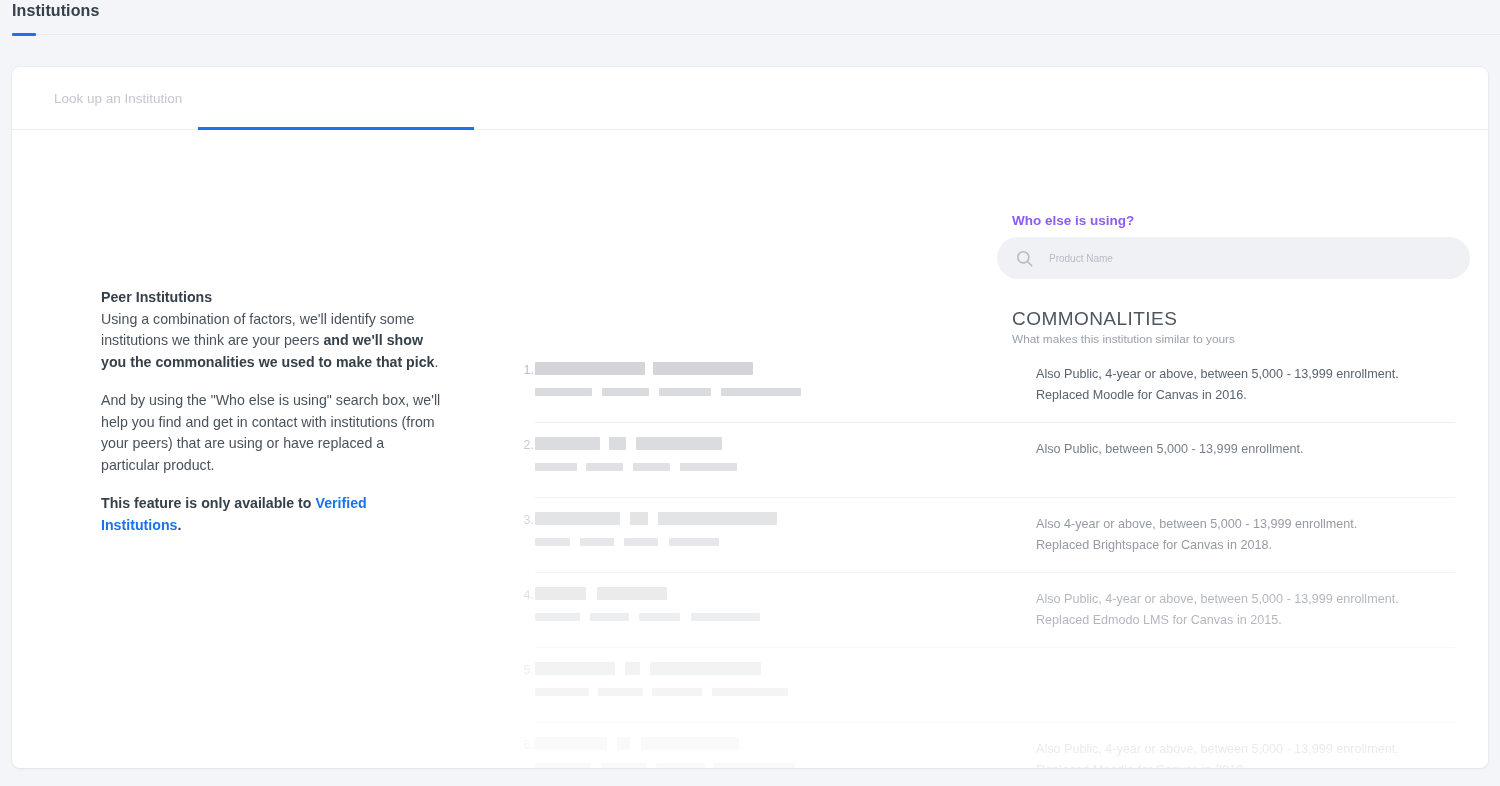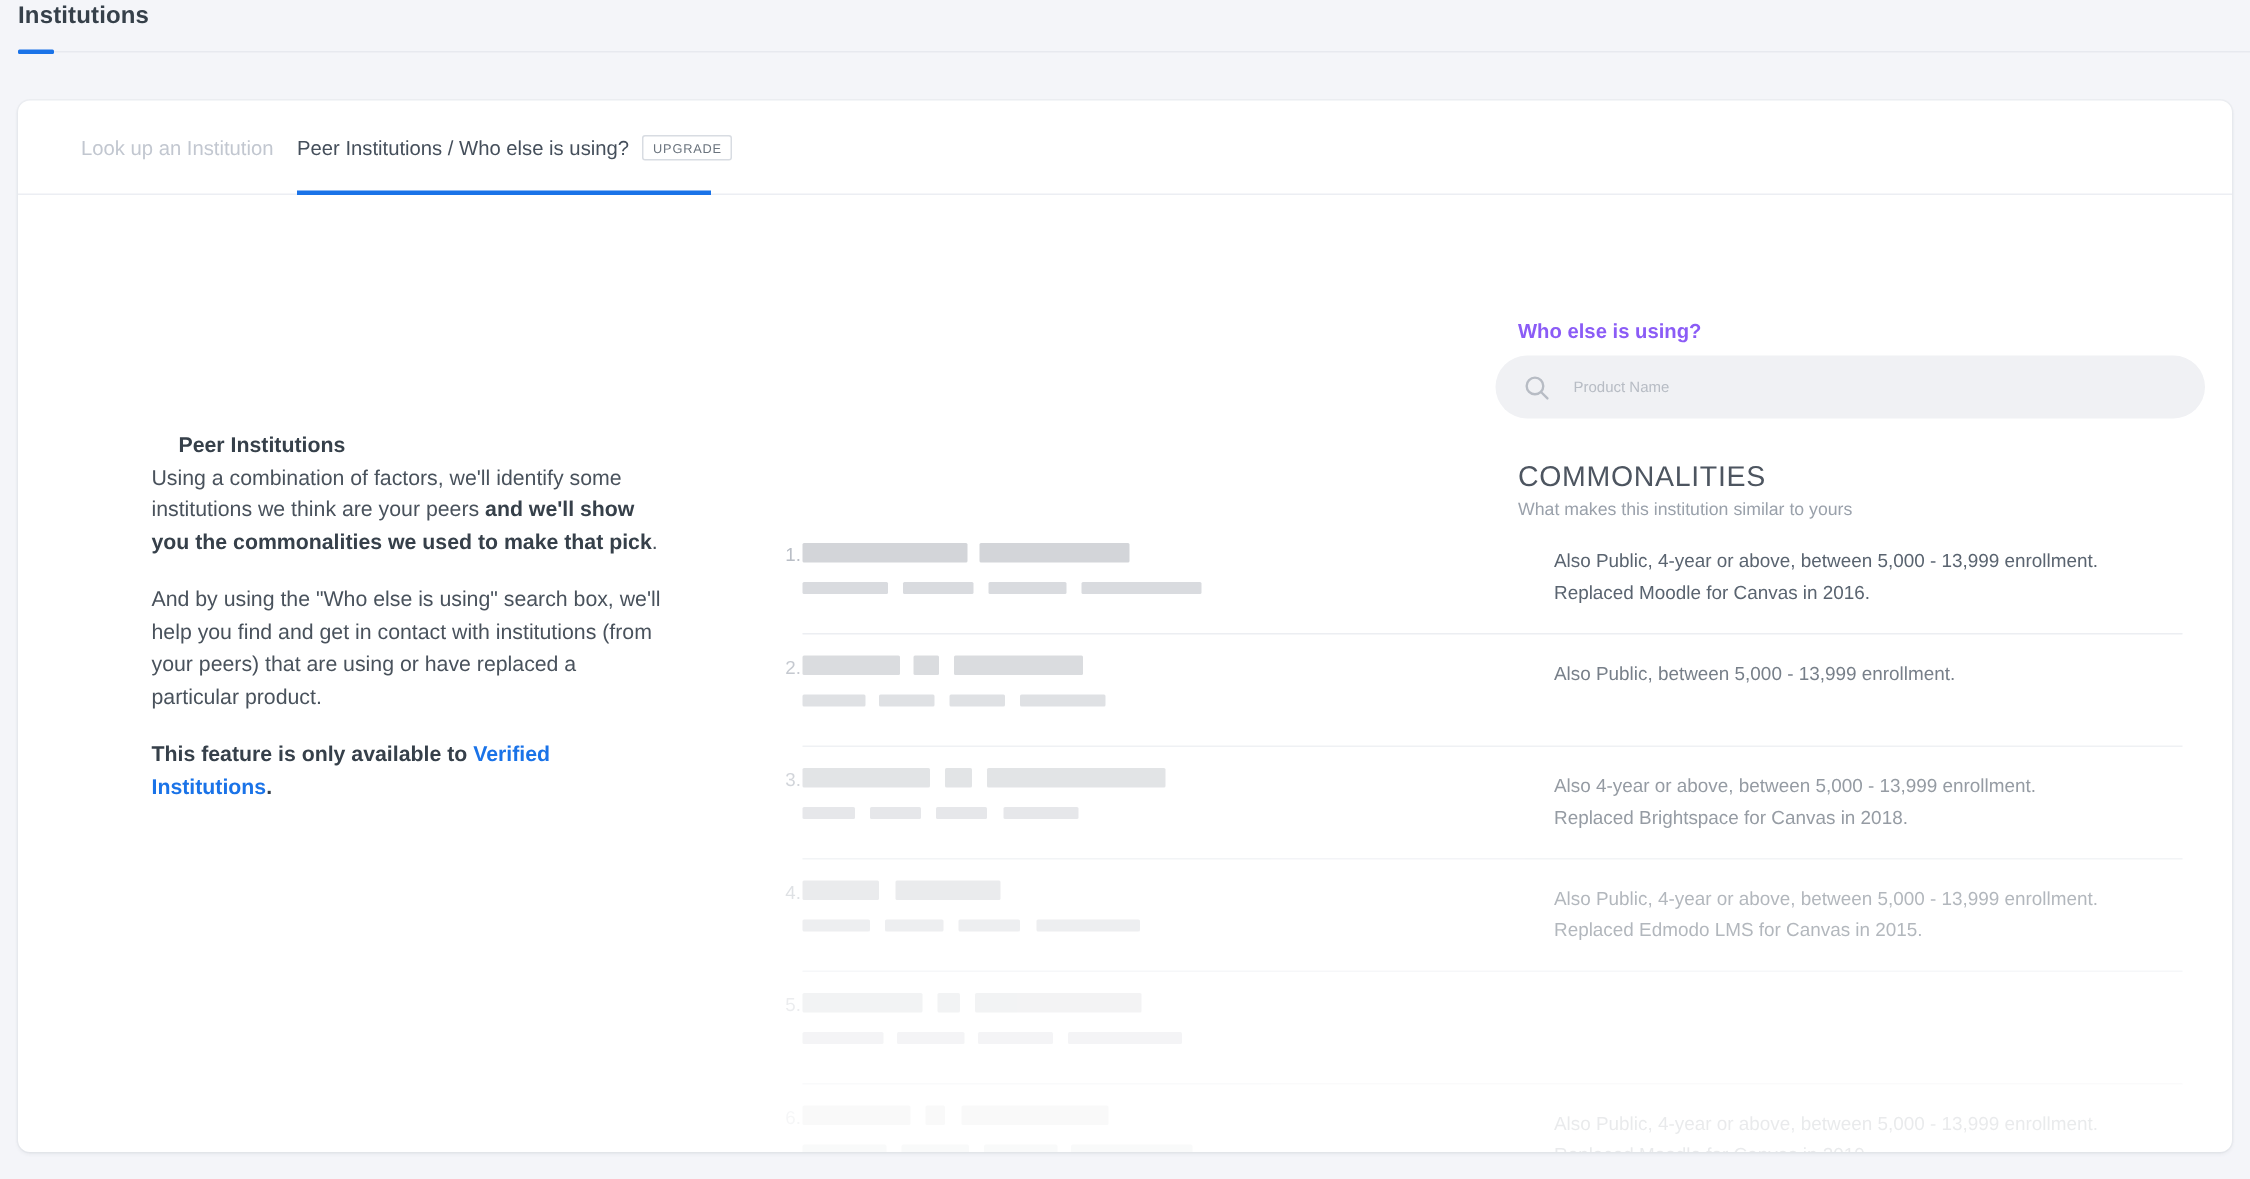--- a/index.html
+++ b/index.html
@@ -102,21 +102,20 @@
     width: 345px;
     font-size: 14.2px;
     line-height: 21.5px;
     color: #49525c;
   }
   .explain h3 {
     font-size: 14.2px;
     font-weight: bold;
     color: #36404a;
     line-height: 21.5px;
-    margin-left: 18px;
   }
   .explain p { margin: 0; }
   .explain p + p { margin-top: 17px; }
   .explain strong { font-weight: bold; color: #36404a; }
   .explain .link { color: #1a73e8; font-weight: bold; text-decoration: none; }
   .explain .cta { font-weight: bold; color: #36404a; }
 
   
   .who-label {
     position: absolute;
@@ -234,24 +233,20 @@
   <div class="header-hairline"></div>
   <div class="title-underline"></div>
 </div>
 
 <div class="card">
 
   <div class="tabbar">
     <div class="tab tab-lookup">
       <span class="tab-label">Look up an Institution</span>
     </div>
-    <div class="tab tab-peer">
-      <span class="tab-label">Peer Institutions / Who else is using?</span>
-      <span class="upgrade-badge">UPGRADE</span>
-    </div>
     <div class="tab-underline"></div>
   </div>
 
   <div class="explain">
     <h3>Peer Institutions</h3>
     <p><span>Using a combination of factors, we'll identify some institutions we think are your peers </span><strong>and we'll show you the commonalities we used to make that pick</strong><span>.</span></p>
     <p>And by using the "Who else is using" search box, we'll help you find and get in contact with institutions (from your peers) that are using or have replaced a particular product.</p>
     <p class="cta"><span>This feature is only available to </span><a class="link" href="#">Verified Institutions</a><span>.</span></p>
   </div>
 

